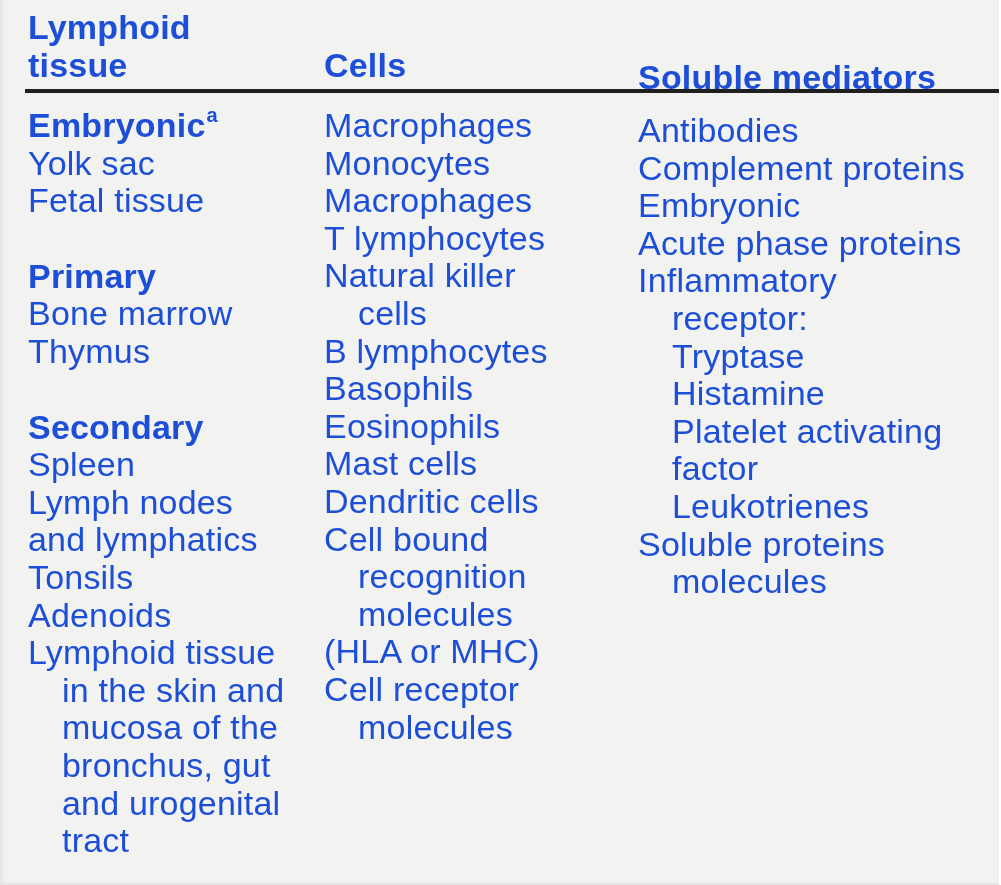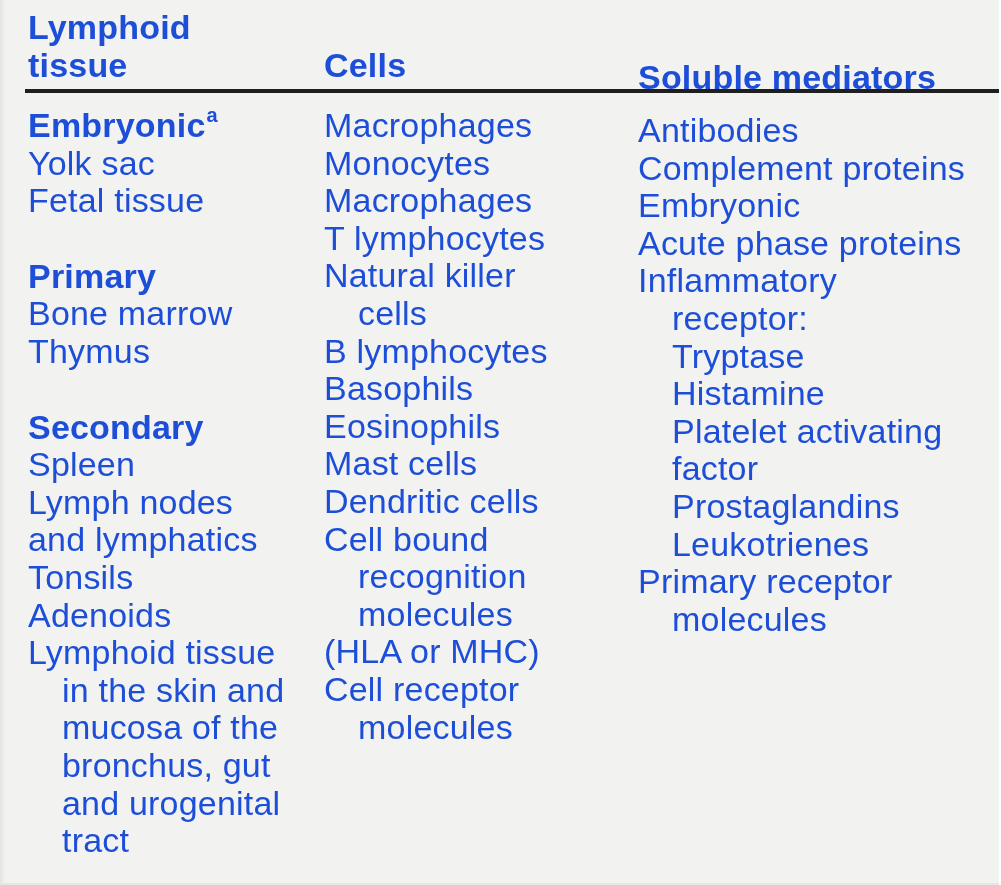--- a/index.html
+++ b/index.html
@@ -129,18 +129,17 @@
       <div class="line">Antibodies</div>
       <div class="line">Complement proteins</div>
       <div class="line">Embryonic</div>
       <div class="line">Acute phase proteins</div>
       <div class="line">Inflammatory</div>
       <div class="line indent">receptor:</div>
       <div class="line indent">Tryptase</div>
       <div class="line indent">Histamine</div>
       <div class="line indent">Platelet activating</div>
       <div class="line indent">factor</div>
-      <div class="line indent">Prostaglandins</div>
       <div class="line indent">Leukotrienes</div>
-      <div class="line">Primary receptor</div>
+      <div class="line">Soluble proteins</div>
       <div class="line indent">molecules</div>
     </div>
 </div>
 
 </body></html>

